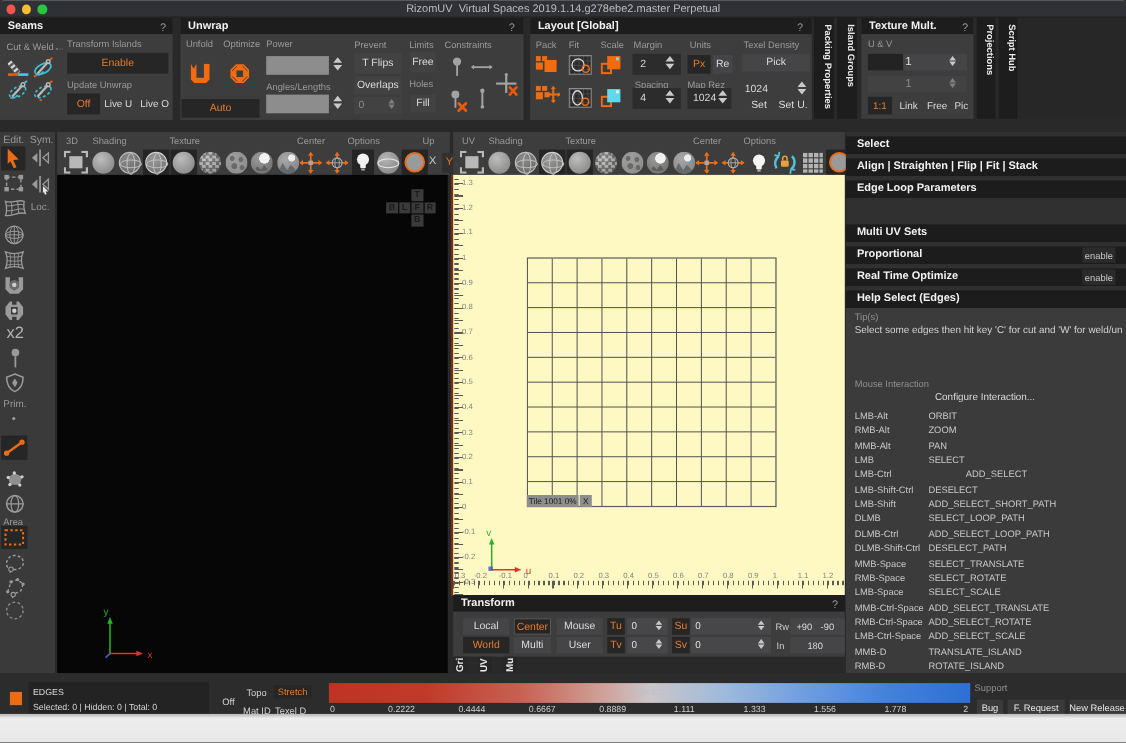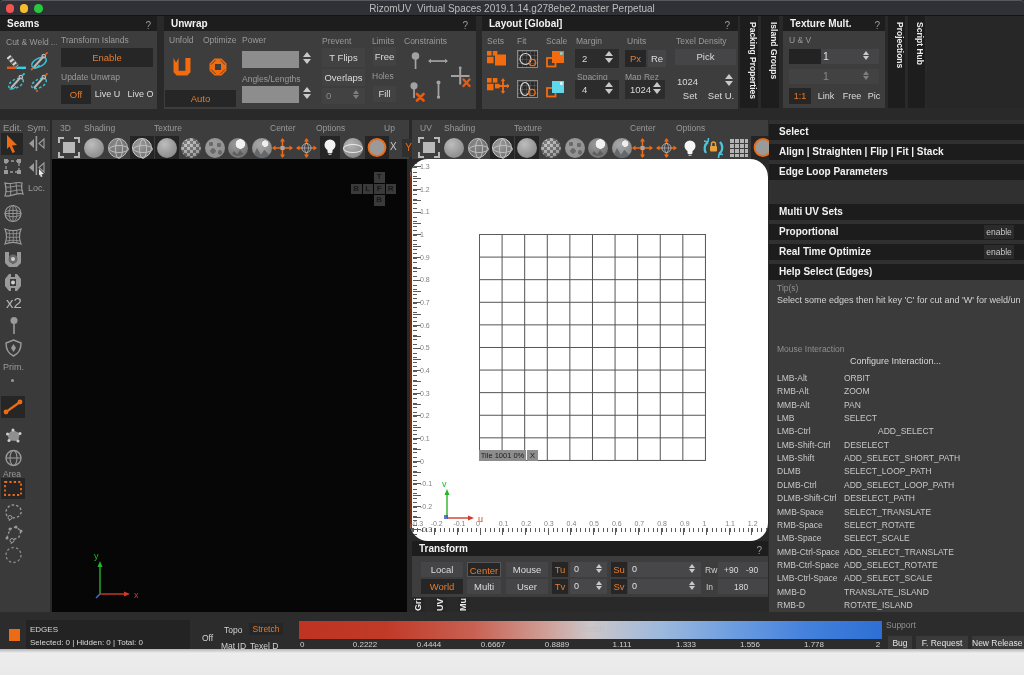--- a/index.html
+++ b/index.html
@@ -164,21 +164,21 @@
     <svg class="abs" style="left:286px;top:50px;" width="22" height="22" viewBox="0 0 22 22">
       <rect x="9.2" y="1.5" width="2" height="17" fill="#a2a2a2"></rect>
       <rect x="1" y="9" width="18.5" height="2" fill="#a2a2a2"></rect>
       <circle cx="10.2" cy="1.8" r="1.4" fill="#a2a2a2"></circle>
       <path d="M13.5 13.5 L19.5 20 M19.5 13.5 L13.5 20" stroke="#e85a10" stroke-width="2.4" stroke-linecap="round"></path>
     </svg>
   </div>
 
   <div class="abs" style="left:482px;top:16px;width:256px;height:93px;background:#3d3d3d;">
     <div class="panel-hdr" style="left:0;top:0;width:256px;height:15px;">Layout [Global]<span class="qmark" style="right:8px;top:2px;">?</span></div>
-    <div class="lbl" style="left:5px;top:20px;">Sets</div>
+    <div class="lbl" style="left:5px;top:20px;">Pack</div>
     <div class="lbl" style="left:35px;top:20px;">Fit</div>
     <div class="lbl" style="left:64px;top:20px;">Scale</div>
     <div class="lbl" style="left:94px;top:20px;">Margin</div>
     <div class="lbl" style="left:145px;top:20px;">Units</div>
     <div class="lbl" style="left:194px;top:20px;">Texel Density</div>
 
     <svg class="abs" style="left:5px;top:35px;" width="21" height="15" viewBox="0 0 21 15">
       <rect x="0" y="0" width="4.6" height="4.6" fill="#f26c0f"></rect>
         <rect x="5.8" y="0" width="4.6" height="4.6" fill="#f26c0f"></rect>
       <rect x="0" y="5.8" width="6.5" height="6.5" fill="#f26c0f"></rect>
@@ -541,21 +541,21 @@
       <line x1="10" y1="43" x2="10" y2="14" stroke="#27b427" stroke-width="1.4"></line>
       <path d="M10 10 L7.5 16 L12.5 16 Z" fill="#27b427"></path>
       <line x1="10" y1="43" x2="36" y2="43" stroke="#d33a2a" stroke-width="1.4"></line>
       <path d="M40 43 L34 40.5 L34 45.5 Z" fill="#d33a2a"></path>
       <line x1="10" y1="43" x2="6" y2="47" stroke="#3a6adf" stroke-width="1.4"></line>
       <text x="4" y="8" fill="#27b427" font-size="9" font-family="Liberation Sans, sans-serif">y</text>
       <text x="44" y="47" fill="#d33a2a" font-size="9" font-family="Liberation Sans, sans-serif">x</text>
     </svg>
   </div>
 
-  <div class="abs" style="left:410px;top:159px;width:358px;height:382px;background:#ffffff;overflow:hidden;border-radius:18px;" id="vpuv">
+  <div class="abs" style="left:410px;top:159px;width:358px;height:382px;background:#fef9c3;overflow:hidden;" id="vpuv">
     <div class="abs" style="left:0;top:0;width:2px;height:382px;background:#7a2f12;"></div>
 
     <div class="abs" style="left:69px;top:75px;width:227px;height:227px;border:1px solid #5c5c5c;box-sizing:border-box;background-image:linear-gradient(#505050 1px, transparent 1px),linear-gradient(90deg,#505050 1px, transparent 1px);background-size:22.6px 22.6px;background-position:-1px -1px;"></div>
 
     <div class="abs" style="left:69px;top:291px;width:47px;height:11px;background:#8d8d8d;color:#1c1c1c;font-size:7.5px;line-height:11px;text-align:center;">Tile 1001 0%</div>
     <div class="abs" style="left:117px;top:291px;width:11px;height:11px;background:#8d8d8d;color:#1c1c1c;font-size:7.5px;line-height:11px;text-align:center;">X</div>
 
     <div class="abs" style="left:3px;top:-1.5px;width:4px;height:385px;background-image:repeating-linear-gradient(180deg,#5a5a5a 0px,#5a5a5a 1px,transparent 1px,transparent 4.53px);"></div>
     <div class="abs" style="left:3px;top:-3.8px;width:8px;height:388px;background-image:repeating-linear-gradient(180deg,#5a5a5a 0px,#5a5a5a 1px,transparent 1px,transparent 11.325px);"></div>
 

